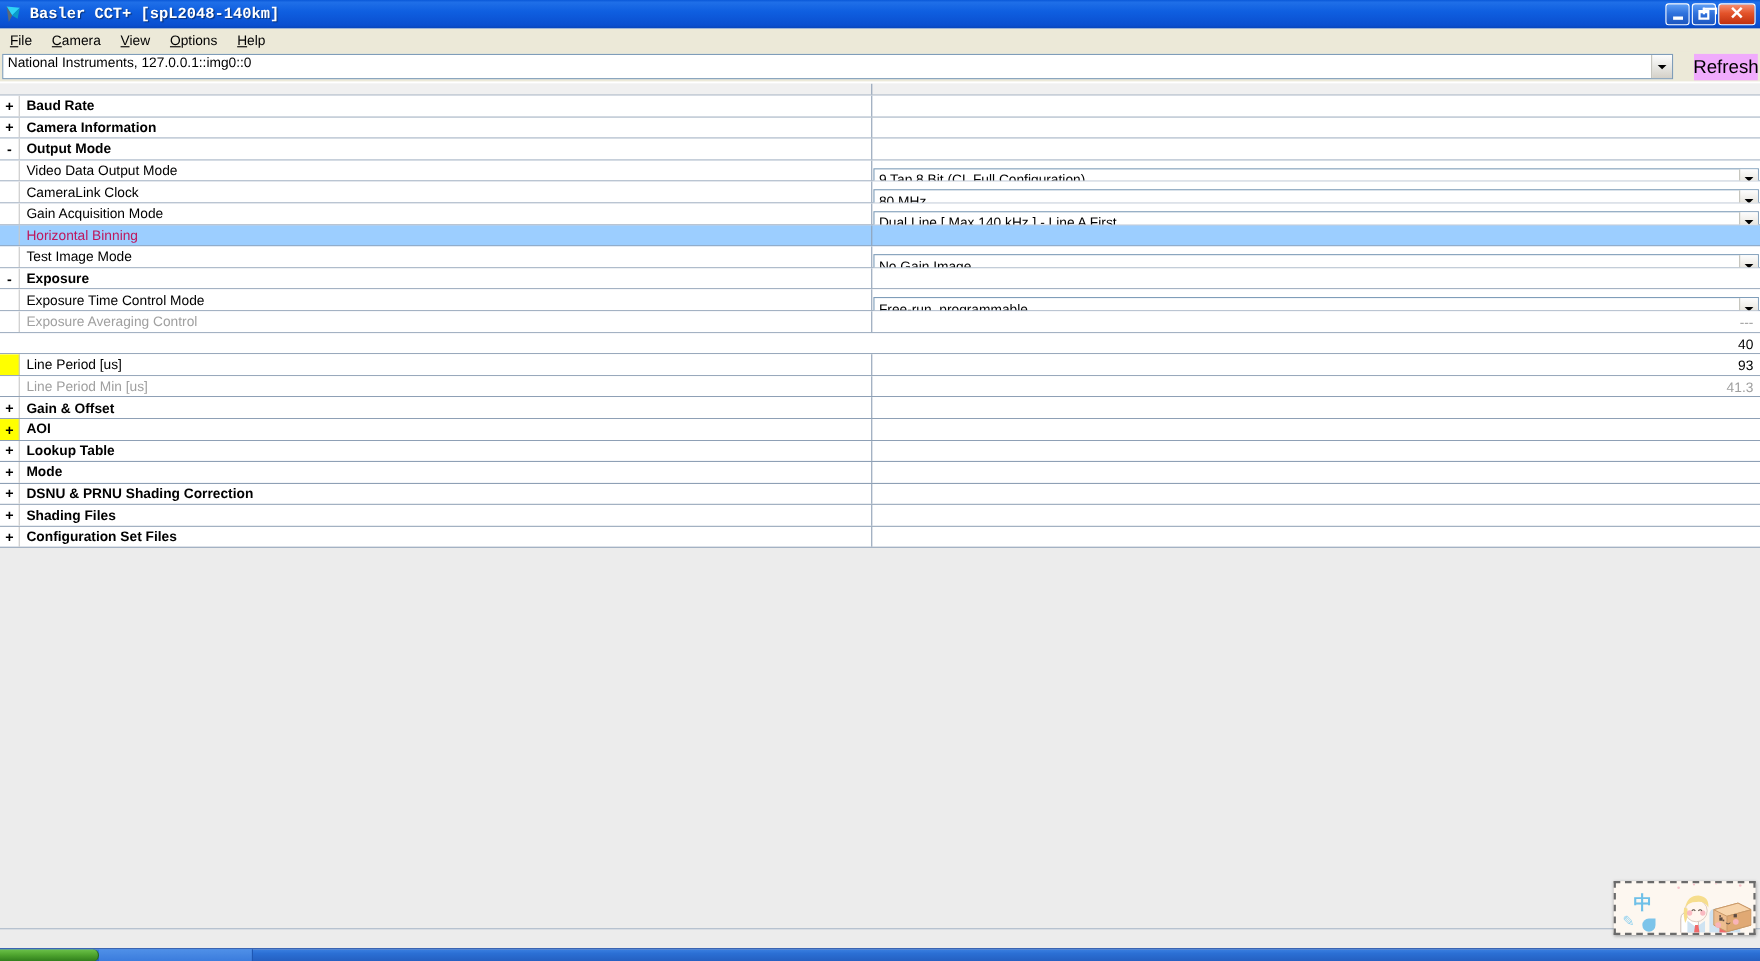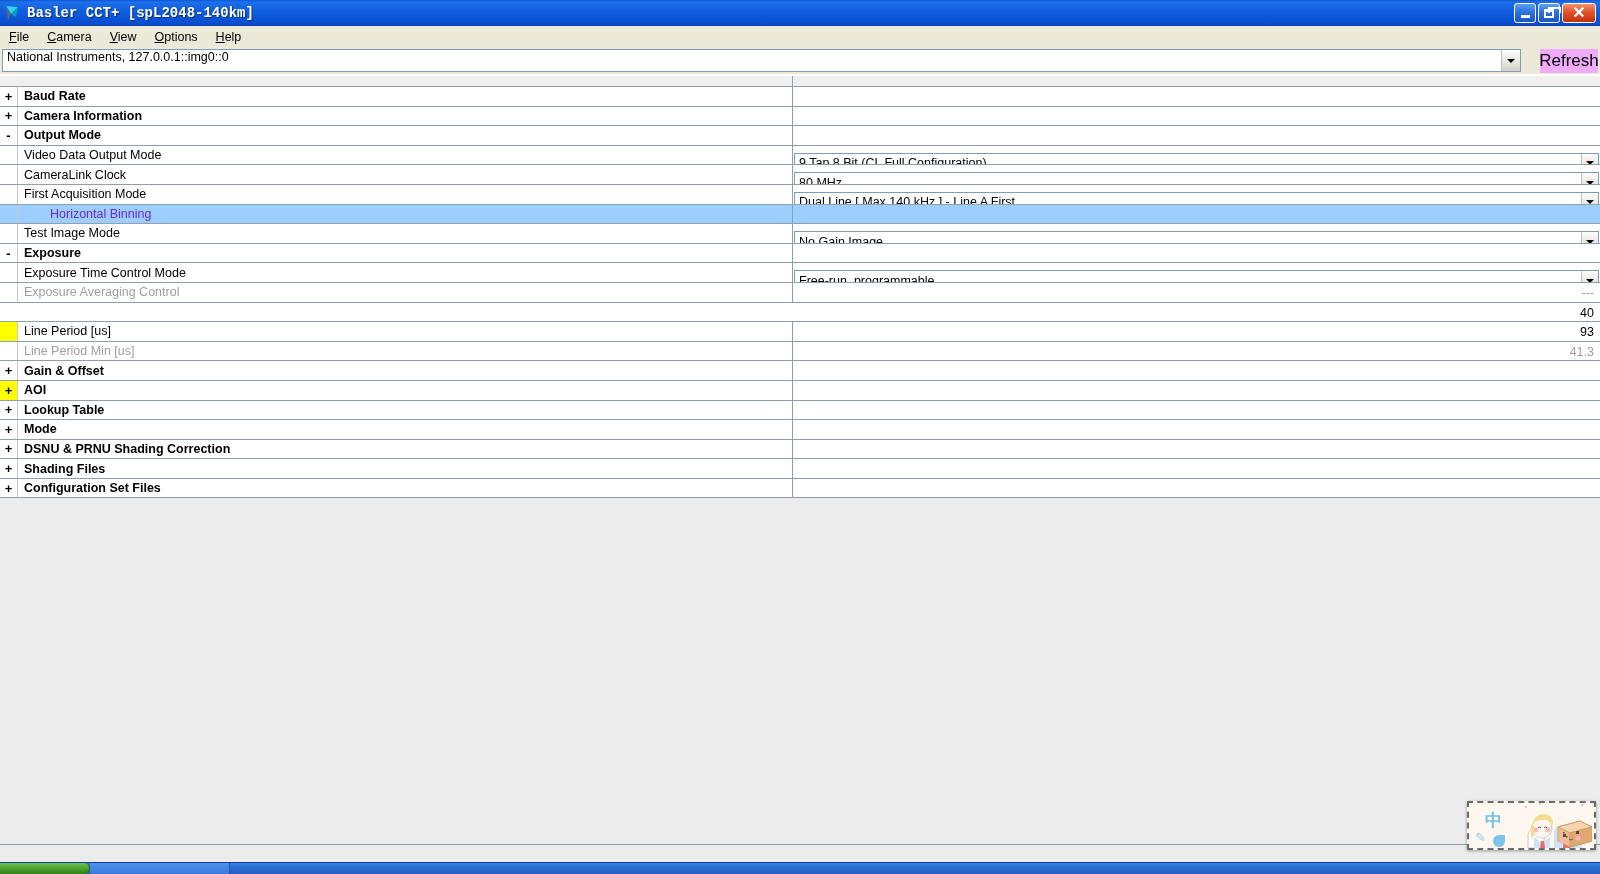--- a/index.html
+++ b/index.html
@@ -157,21 +157,21 @@
     cursor: pointer; line-height: 1;
   }
   .expander.flag   { background: #ffff00; }
   .expander.blank  { cursor: default; }
   .name-label {
     font-size: 12.5px; color: #000; padding-left: 6px;
     white-space: nowrap;
   }
   .row.group .name-label { font-weight: bold; }
   .row.disabled .name-label { color: #a0a0a0; }
-  .row.sel .name-label { color: #6d28d9; margin-left: 26px; }
+  .row.sel .name-label { color: #be185d; }
 
   .cell-val {
     flex: 1 1 auto; display: flex; align-items: center;
     position: relative; overflow: hidden;
   }
   
   .val-combo {
     position: absolute; left: 1px; top: 7px;
     right: 1px; height: 21px;
     background: #ffffff;
@@ -360,21 +360,21 @@
             <span class="vtext">80 MHz</span>
             <span class="vbtn">
               <span class="arrow-down"></span>
             </span>
           </div>
         </div>
       </div>
       <div class="row">
         <div class="cell-name">
           <div class="expander blank"></div>
-          <span class="name-label">First Acquisition Mode</span>
+          <span class="name-label">Gain Acquisition Mode</span>
         </div>
         <div class="cell-val">
           <div class="val-combo">
             <span class="vtext">Dual Line [ Max 140 kHz ] - Line A First</span>
             <span class="vbtn">
               <span class="arrow-down"></span>
             </span>
           </div>
         </div>
       </div>

